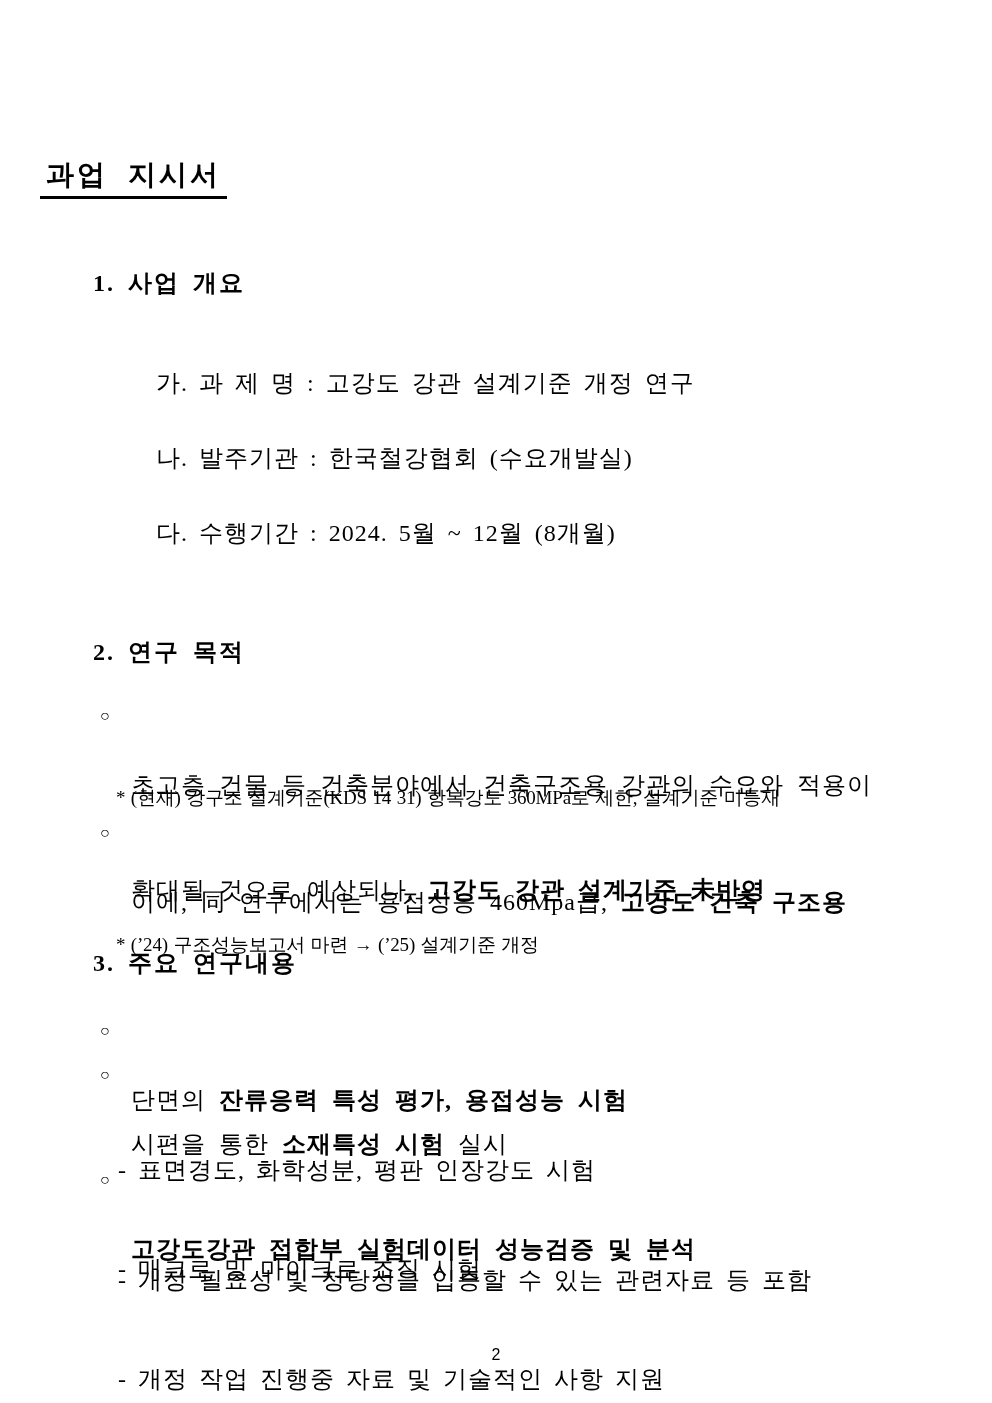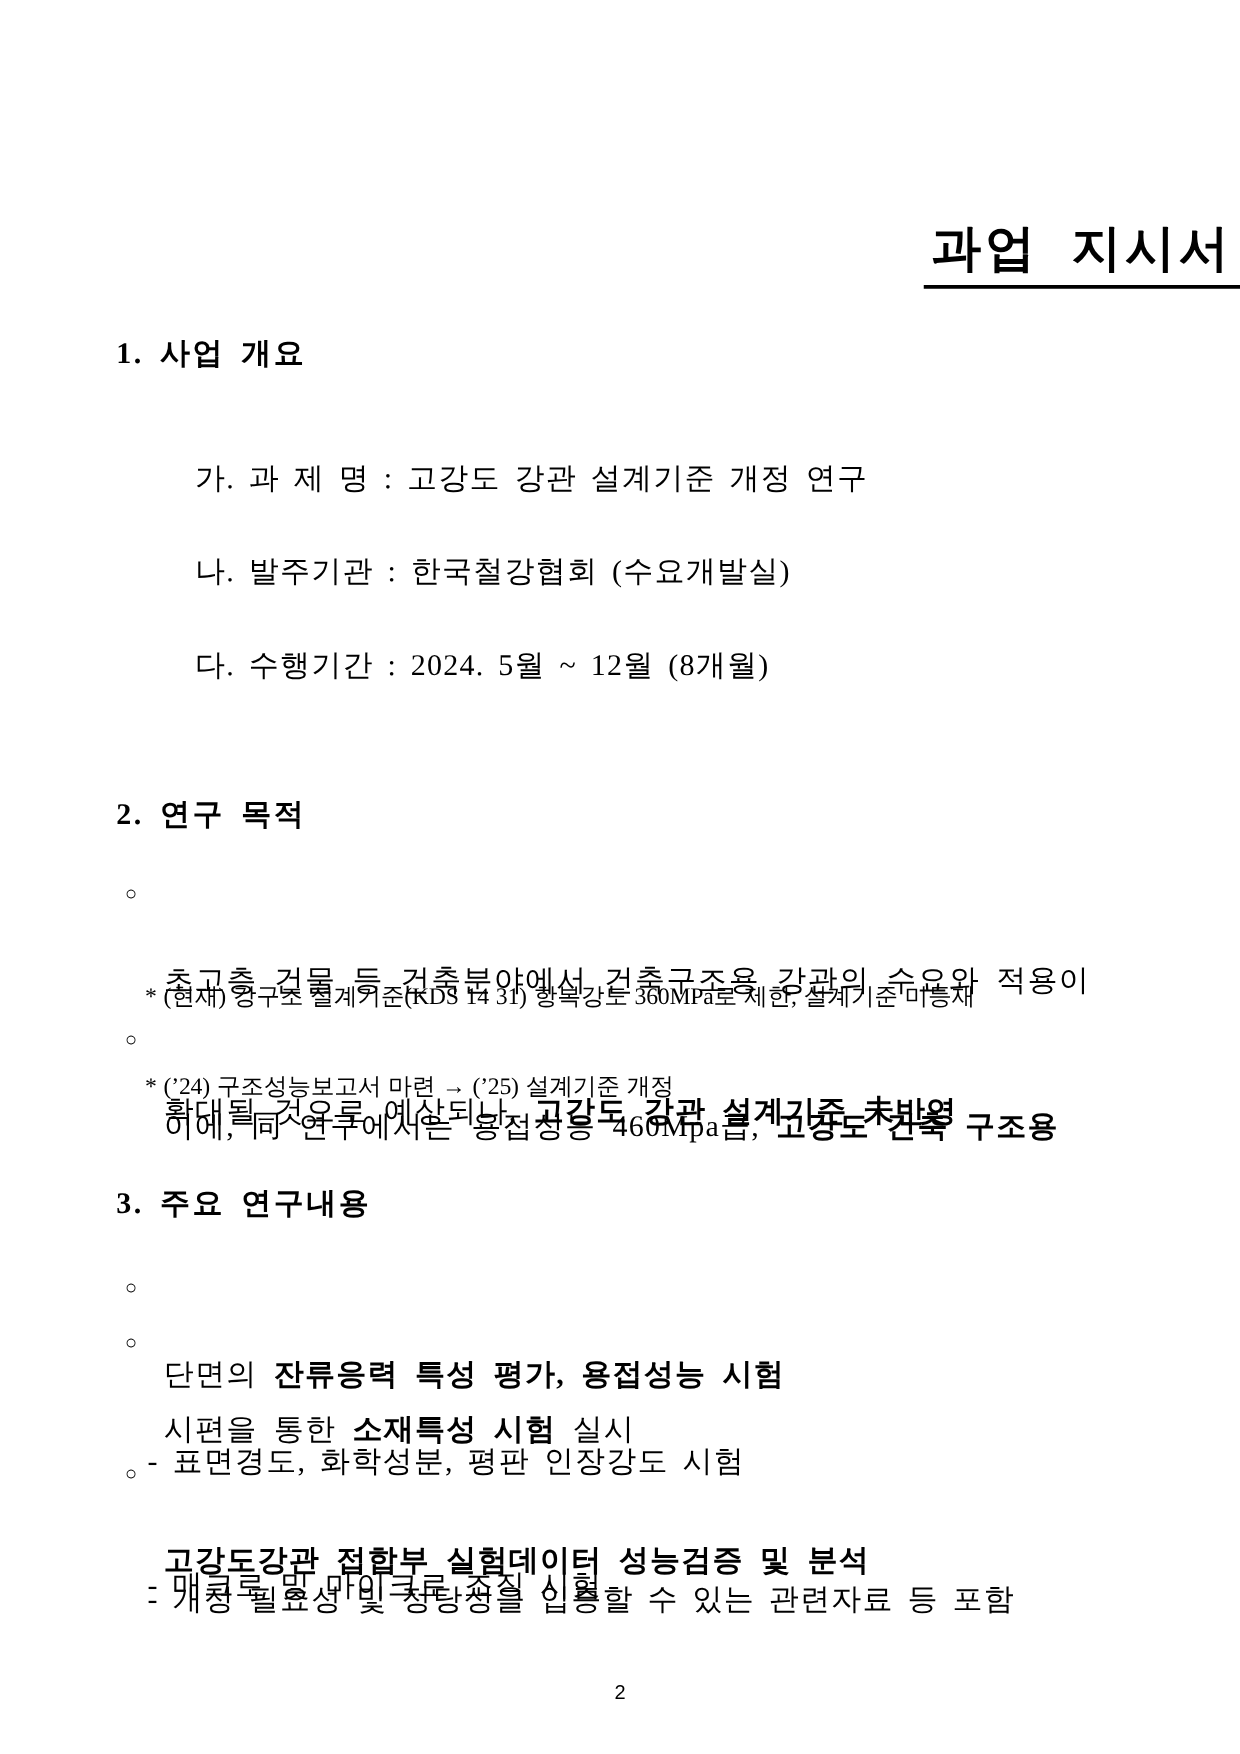--- a/index.html
+++ b/index.html
@@ -12,22 +12,22 @@
   }
   .page {
     position:relative;
     width:992px; height:1403px;
     background:#ffffff;
   }
   .abs { position:absolute; white-space:pre; }
 
   .title {
     top:124px; left:0; width:100%;
-    text-align:right;
-    font-size:40px; font-weight:bold;
+    text-align:left;
+    font-size:28px; font-weight:bold;
     letter-spacing:3px;
   }
   .title .u {
     display:inline-block;
     border-bottom:3px solid #000;
     padding:0 6px 2px 6px;
   }
 
   .sec-h {
     left:93px;
@@ -119,21 +119,21 @@
 
   <div class="abs note" style="top:774px">* (현재) 강구조 설계기준(KDS 14 31) 항복강도 360MPa로 제한, 설계기준 미등재</div>
 
   <div class="abs bullet" style="top:815px">
     <span class="marker">○</span>
     <div class="content">
       <div class="line"><span>이에, 同 연구에서는 용접성능 460Mpa급, </span><span class="bold">고강도 건축 구조용</span></div>
     </div>
   </div>
 
-  <div class="abs note" style="top:846px">* (’24) 구조성능보고서 마련 → (’25) 설계기준 개정</div>
+  <div class="abs note" style="top:921px">* (’24) 구조성능보고서 마련 → (’25) 설계기준 개정</div>
 
   <div class="abs sec-h" style="top:949px">3. 주요 연구내용</div>
 
   <div class="abs bullet" style="top:1013px">
     <span class="marker">○</span>
     <div class="content">
       <div class="line"><span>단면의 </span><span class="bold">잔류응력 특성 평가, 용접성능 시험</span></div>
     </div>
   </div>
 
@@ -151,17 +151,18 @@
 
   <div class="abs bullet" style="top:1162px">
     <span class="marker">○</span>
     <div class="content">
       <div class="line"><span class="bold">고강도강관 접합부 실험데이터 성능검증 및 분석</span></div>
     </div>
   </div>
 
   <div class="abs dash-group" style="top:1198px">
     <div class="line">- 개정 필요성 및 정당성을 입증할 수 있는 관련자료 등 포함</div>
+    <div class="line">- 개정 작업 진행중 자료 및 기술적인 사항 지원</div>
   </div>
 
   <div class="abs page-number">2</div>
 
 </div>
 
 </body></html>

